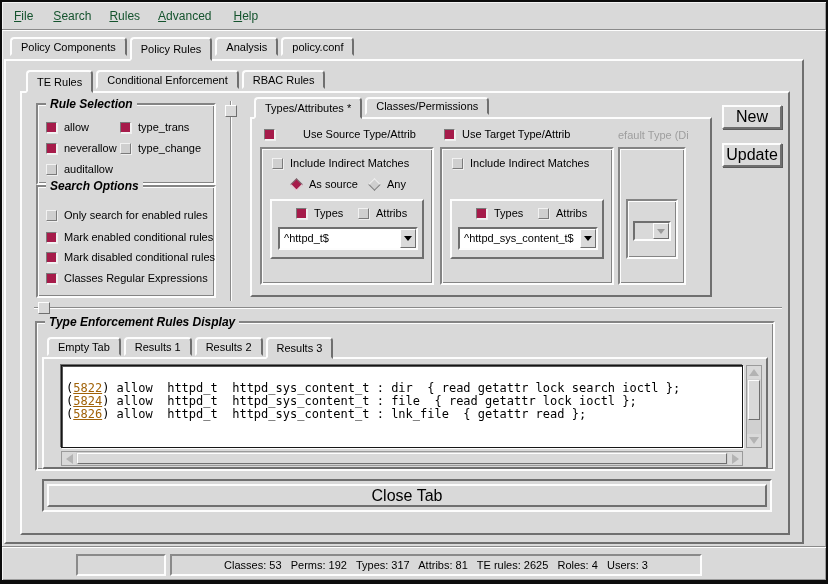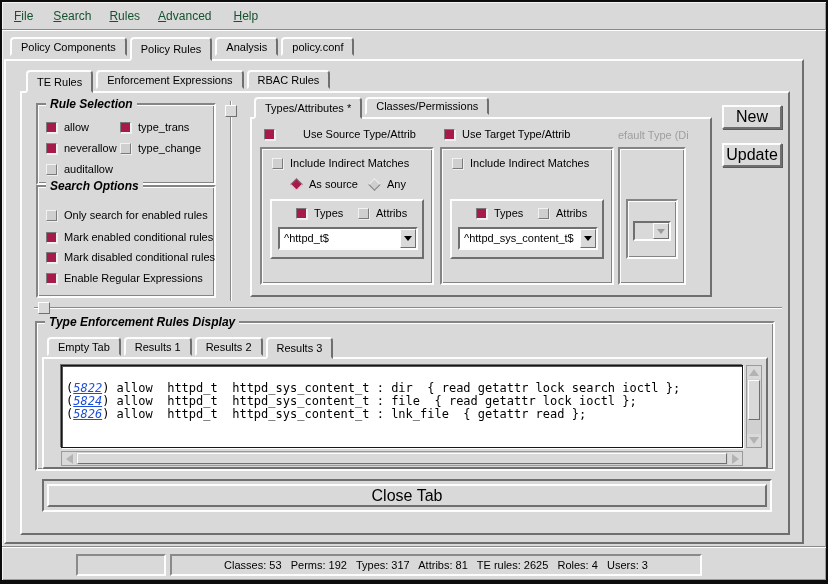--- a/index.html
+++ b/index.html
@@ -69,21 +69,21 @@
   .hsash { position:absolute; height:2px; border-top:1px solid #8a8a8a; border-bottom:1px solid #fdfdfd; }
   .sash-handle { position:absolute; width:12px; height:12px; background:#d9d9d9;
          border:1px solid; border-color:#fdfdfd #6f6f6f #6f6f6f #fdfdfd; }
 
   
   #textarea { position:absolute; background:#fff; border:1px solid #161616;
         box-shadow:-1px -1px 0 #6f6f6f, 1px 1px 0 #fdfdfd, inset 1px 1px 0 #555;
         font-family:"DejaVu Sans Mono", monospace; font-size:12px; line-height:13px;
         padding:3px 0 0 4px; overflow:hidden; }
   #textarea .tline { white-space:pre; }
-  #textarea a { color:#1d4ed8; text-decoration:underline; cursor:pointer;font-style:italic; }
+  #textarea a { color:#a16207; text-decoration:underline; cursor:pointer; }
 
   
   .hsb, .vsb { position:absolute; background:#d0d0d0; border:1px solid #9a9a9a; display:flex; }
   .hsb { flex-direction:row; align-items:stretch; }
   .vsb { flex-direction:column; align-items:stretch; }
   .sb-arrow { background:#d9d9d9; display:flex; align-items:center; justify-content:center; flex:0 0 auto; }
   .hsb .sb-arrow { width:14px; } .vsb .sb-arrow { height:13px; }
   .sb-thumb { background:#d9d9d9; border:1px solid; border-color:#fdfdfd #6f6f6f #6f6f6f #fdfdfd; }
   .tri-l { width:0;height:0;border:5px solid transparent;border-right:7px solid #b3b3b3;border-left:none; }
   .tri-r { width:0;height:0;border:5px solid transparent;border-left:7px solid #b3b3b3;border-right:none; }
@@ -118,21 +118,21 @@
     <div class="tab inactive">Policy Components</div>
     <div class="tab active">Policy Rules</div>
     <div class="tab inactive">Analysis</div>
     <div class="tab inactive">policy.conf</div>
   </div>
 
   <div class="page raised2" style="left:2px; top:57px; width:800px; height:485px;"></div>
 
   <div class="tabrow" style="left:24px; top:68px; height:23px; z-index:2;">
     <div class="tab active" style="height:23px;">TE Rules</div>
-    <div class="tab inactive">Enforcement Expressions</div>
+    <div class="tab inactive">Conditional Enforcement</div>
     <div class="tab inactive">RBAC Rules</div>
   </div>
 
   <div class="page raised2" style="left:18px; top:89px; width:770px; height:444px; z-index:1;">
 
     <div class="lf groove" style="left:14px; top:10px; width:180px; height:82px;">
       <span class="legend">Rule Selection</span>
       <div class="cbrow" style="left:8px; top:16px;">
         <span class="cb checked"></span>
         <span>allow</span>
@@ -164,21 +164,21 @@
       <div class="cbrow" style="left:8px; top:44px;">
         <span class="cb checked"></span>
         <span>Mark enabled conditional rules</span>
       </div>
       <div class="cbrow" style="left:8px; top:64px;">
         <span class="cb checked"></span>
         <span>Mark disabled conditional rules</span>
       </div>
       <div class="cbrow" style="left:8px; top:85px;">
         <span class="cb checked"></span>
-        <span>Enable Regular Expressions</span>
+        <span>Classes Regular Expressions</span>
       </div>
     </div>
 
     <div class="vsash" style="left:208px; top:8px; height:200px;"></div>
     <div class="sash-handle" style="left:203px; top:12px;"></div>
 
     <div class="tabrow" style="left:232px; top:4px; height:22px; z-index:2;">
       <div class="tab active" style="height:22px; font-size:11px;">Types/Attributes *</div>
       <div class="tab inactive" style="height:18px;">Classes/Permissions</div>
     </div>

